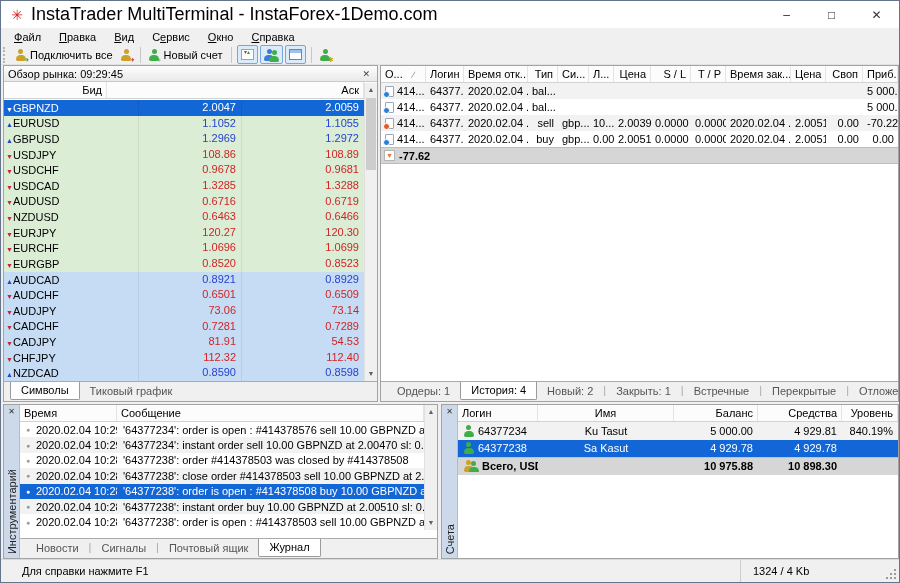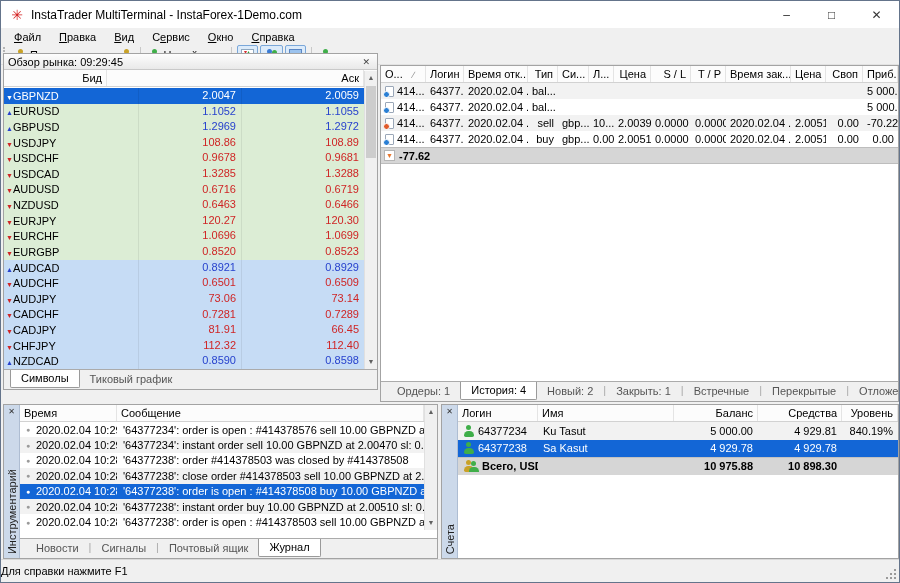--- a/index.html
+++ b/index.html
@@ -2,21 +2,21 @@
 <html><head>
 <meta charset="utf-8">
 <style>
   * { margin:0; padding:0; box-sizing:border-box; }
   html,body { width:900px; height:583px; font-family:"Liberation Sans", sans-serif; font-size:11px; color:#000; }
   .window { position:relative; width:900px; height:583px; background:#f0f0f0; border:1px solid #64748b; overflow:hidden; }
 
   
   .titlebar { position:absolute; top:0; left:0; right:0; height:28px; background:#fff; display:flex; align-items:center; border-bottom:1px solid #f0f0f0; }
   .app-icon { width:16px; height:16px; margin:0 6px 0 8px; color:#d41f1f; font-size:14px; line-height:16px; text-align:center; }
-  .title-text { font-size:12px; }
+  .title-text { font-size:18px; }
   .caption-btns { margin-left:auto; display:flex; height:28px; }
   .cap-btn { width:45px; height:28px; display:flex; align-items:center; justify-content:center; color:#333; font-size:12px; }
 
   
   .menubar { position:absolute; top:28px; left:0; right:0; height:16px; background:#f0f0f0; display:flex; align-items:center; padding-left:4px; }
   .menu-item { padding:0 9px; height:16px; line-height:16px; }
   u { text-decoration:underline; }
 
   
   .toolbar { position:absolute; top:44px; left:0; right:0; height:20px; background:#f0f0f0; border-bottom:1px solid #e2e2e2; display:flex; align-items:center; padding-left:2px; }
@@ -37,21 +37,21 @@
   .panel { position:absolute; background:#fff; border:1px solid #a3a3a3; }
   .panel-title { height:16px; background:linear-gradient(#fdfdfd,#e9e9e9); border-bottom:1px solid #c9c9c9; display:flex; align-items:center; padding:0 4px; }
   .panel-title .x { margin-left:auto; font-size:9px; color:#444; padding:0 3px; }
   .thead { display:flex; background:#fcfcfc; border-bottom:1px solid #d2d2d2; height:17px; align-items:center; }
   .thead > span { border-right:1px solid #e4e4e4; padding:0 4px; height:100%; line-height:16px; overflow:hidden; white-space:nowrap; }
   .r { text-align:right; } .l { text-align:left; }
   .sel { background:#1366d6 !important; color:#fff !important; }
   .sel span { color:#fff !important; }
 
   
-  #mw { left:2px; top:52px; width:375px; height:337px; }
+  #mw { left:2px; top:64px; width:375px; height:337px; }
   .mw-grid-sym { width:147px; } .mw-grid-bid { width:103px; } .mw-grid-ask { flex:1; }
   #mw-head { padding-right:13px; }
   #mw-body { position:absolute; top:34px; left:0; right:13px; bottom:20px; display:flex; flex-direction:column; }
   .mw-row { display:flex; flex:1; align-items:center; overflow:hidden; }
   .mw-row.green { background:#dcedd5; } .mw-row.blue { background:#c6dcf5; }
   .mw-row > .mw-sym { width:134px; padding-left:2px; white-space:nowrap; overflow:hidden; }
   .mw-row > .mw-bid { width:103px; padding-right:5px; text-align:right; border-left:1px solid rgba(0,0,0,0.07); align-self:stretch; line-height:15.7px; }
   .mw-row > .mw-ask { flex:1; padding-right:5px; text-align:right; border-left:1px solid rgba(0,0,0,0.07); align-self:stretch; line-height:15.7px; }
   .trend { width:13px; text-align:center; font-size:7px; }
   .trend.down { color:#d32f2f; } .trend.up { color:#2e9e3a; }
@@ -96,30 +96,30 @@
   .j-row { display:flex; height:15.4px; align-items:center; }
   .j-row.alt { background:#f2f2f2; }
   .j-ic { width:16px; text-align:center; color:#9a9a9a; font-size:7px; flex:none; }
   .j-time { width:81px; white-space:nowrap; overflow:hidden; flex:none; }
   .j-msg { flex:1; white-space:nowrap; overflow:hidden; padding-left:6px; }
   #j-scroll { top:0; bottom:0; }
   #journal .thead { padding-right:13px;align-items:center; }
   .a-row { display:flex; height:17.5px; align-items:center; }
   .a-row.alt { background:#f2f2f2; }
   .a-row.total { background:#d6d6d6; font-weight:bold; border-top:1px solid #c2c2c2; }
-  .ac0{width:80px;} .ac1{width:136px;} .ac2{width:84px;} .ac3{width:84px;} .ac4{flex:1;}
+  .ac0{width:80px;} .ac1{width:136px;text-align:center;} .ac2{width:84px;} .ac3{width:84px;} .ac4{flex:1;}
   .a-row > span { padding:0 5px; white-space:nowrap; overflow:hidden; }
   .a-login { display:flex; align-items:center; gap:4px; }
   .group-ic { position:relative; width:15px; height:12px; flex:none; }
   .group-ic .person { position:absolute; }
   .group-ic .p1 { left:0; top:0; } .group-ic .p2 { left:5px; top:1px; }
 
   
   .statusbar { position:absolute; left:0; right:0; bottom:0; height:23px; background:#f0f0f0; border-top:1px solid #d9d9d9; display:flex; align-items:center; }
-  .status-left { padding-left:0; flex:1; }
+  .status-left { padding-left:21px; flex:1; }
   .status-right { width:145px; border-left:1px solid #cdcdcd; height:100%; display:flex; align-items:center; padding-left:12px; }
   .resize-grip { width:14px; height:14px; align-self:flex-end; position:relative; }
   .resize-grip::before { content:""; position:absolute; right:3px; bottom:3px; width:2px; height:2px; background:#9a9a9a;
      box-shadow:-4px 0 #9a9a9a,-8px 0 #9a9a9a,0 -4px #9a9a9a,-4px -4px #9a9a9a,0 -8px #9a9a9a; }
   .splitter-h { position:absolute; left:0; right:0; top:401px; height:2px; background:#f0f0f0; }
 </style>
 </head>
 <body>
 
 <div class="window">
@@ -265,21 +265,21 @@
           <span class="mw-ask down">73.14</span>
         </div>
         <div class="mw-row blue">
           <span class="mw-sym"><span class="trend down">▼</span>CADCHF</span>
           <span class="mw-bid down">0.7281</span>
           <span class="mw-ask down">0.7289</span>
         </div>
         <div class="mw-row blue">
           <span class="mw-sym"><span class="trend down">▼</span>CADJPY</span>
           <span class="mw-bid down">81.91</span>
-          <span class="mw-ask down">66.45</span>
+          <span class="mw-ask down">54.53</span>
         </div>
         <div class="mw-row blue">
           <span class="mw-sym"><span class="trend down">▼</span>CHFJPY</span>
           <span class="mw-bid down">112.32</span>
           <span class="mw-ask down">112.40</span>
         </div>
         <div class="mw-row blue">
           <span class="mw-sym"><span class="trend up">▲</span>NZDCAD</span>
           <span class="mw-bid up">0.8590</span>
           <span class="mw-ask up">0.8598</span>
@@ -496,16 +496,17 @@
             <span class="ac2 r">10 975.88</span>
             <span class="ac3 r">10 898.30</span>
             <span class="ac4 r"></span>
           </div>
         </div>
     </div>
   </div>
 
   <div class="statusbar">
     <div class="status-left">Для справки нажмите F1</div>
+    <div class="status-right">1324 / 4 Kb</div>
     <div class="resize-grip"></div>
   </div>
 
 </div>
 
 </body></html>

